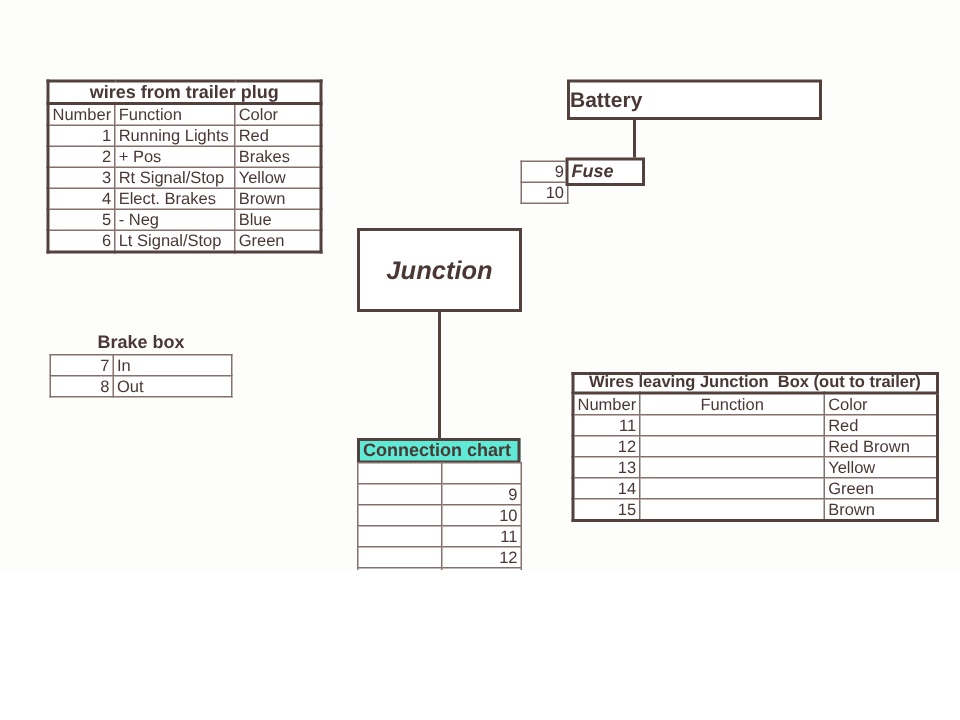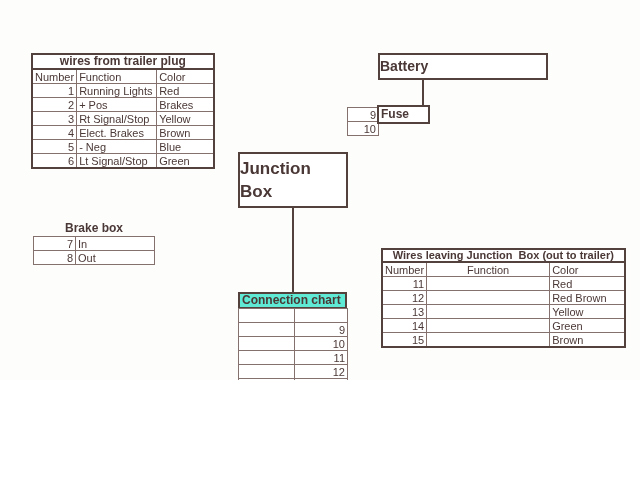--- a/index.html
+++ b/index.html
@@ -17,21 +17,21 @@
   table{border-collapse:collapse;table-layout:fixed;background:#fff;font-size:11px;color:var(--ink);}
   td,th{border:1px solid var(--thin);padding:0 2px;height:13px;line-height:12px;
         font-weight:normal;text-align:left;white-space:pre;overflow:hidden;font-size:11px;}
   .outer{border:2px solid var(--dark);}
   .t-title{border:2px solid var(--dark);font-weight:bold;text-align:center;font-size:12px;height:13px;line-height:13px;}
   .jo-title{font-size:11px;height:11px;line-height:11px;}
   .num{text-align:right;}
   .ctr{text-align:center;}
   .box-thick{box-sizing:border-box;border:2px solid var(--dark);background:#fff;}
   .battery-box{width:170px;height:27px;font-weight:bold;font-size:14px;line-height:23px;}
-  .junction-box{width:110px;height:56px;font-weight:bold;font-size:17px;line-height:23px;padding-top:3px;}
+  .junction-box{width:110px;height:56px;font-weight:bold;font-size:17px;line-height:23px;text-align:center;padding-top:15px;font-style:italic;}
   .fuse-box{width:53px;height:19px;font-weight:bold;font-size:12px;line-height:14px;padding-left:2px;}
   .vline{width:2px;background:var(--dark);}
   .brake-title{width:122px;text-align:center;font-weight:bold;font-size:12px;}
   .cc-title{box-sizing:border-box;width:109px;height:17px;border:2px solid var(--dark);
             font-weight:bold;font-size:12px;line-height:13px;padding-left:2px;background:#5eead4;}
 </style>
 </head>
 <body>
 
 <div id="canvas">
@@ -99,25 +99,24 @@
           <tr>
         <td class="num">9</td>
       </tr>
       <tr>
         <td class="num">10</td>
       </tr>
     </tbody>
       </table>
   </div>
 
-  <div class="abs box-thick fuse-box" style="left:377px;top:105px;">Fuse</div>
+  <div class="abs box-thick fuse-box" style="left:377px;top:105px;font-style:italic;">Fuse</div>
 
   <div class="abs box-thick junction-box" style="left:238px;top:152px;">
     <div>Junction</div>
-    <div>Box</div>
   </div>
 
   <div class="abs vline" style="left:292px;top:206px;height:86px;"></div>
 
   <div class="abs brake-title" style="left:33px;top:221px;">Brake box</div>
   <div class="abs" style="left:33px;top:236px;">
     <table style="border:1px solid var(--dark);">
       <colgroup>
           <col style="width:42px">
           <col style="width:79px">

